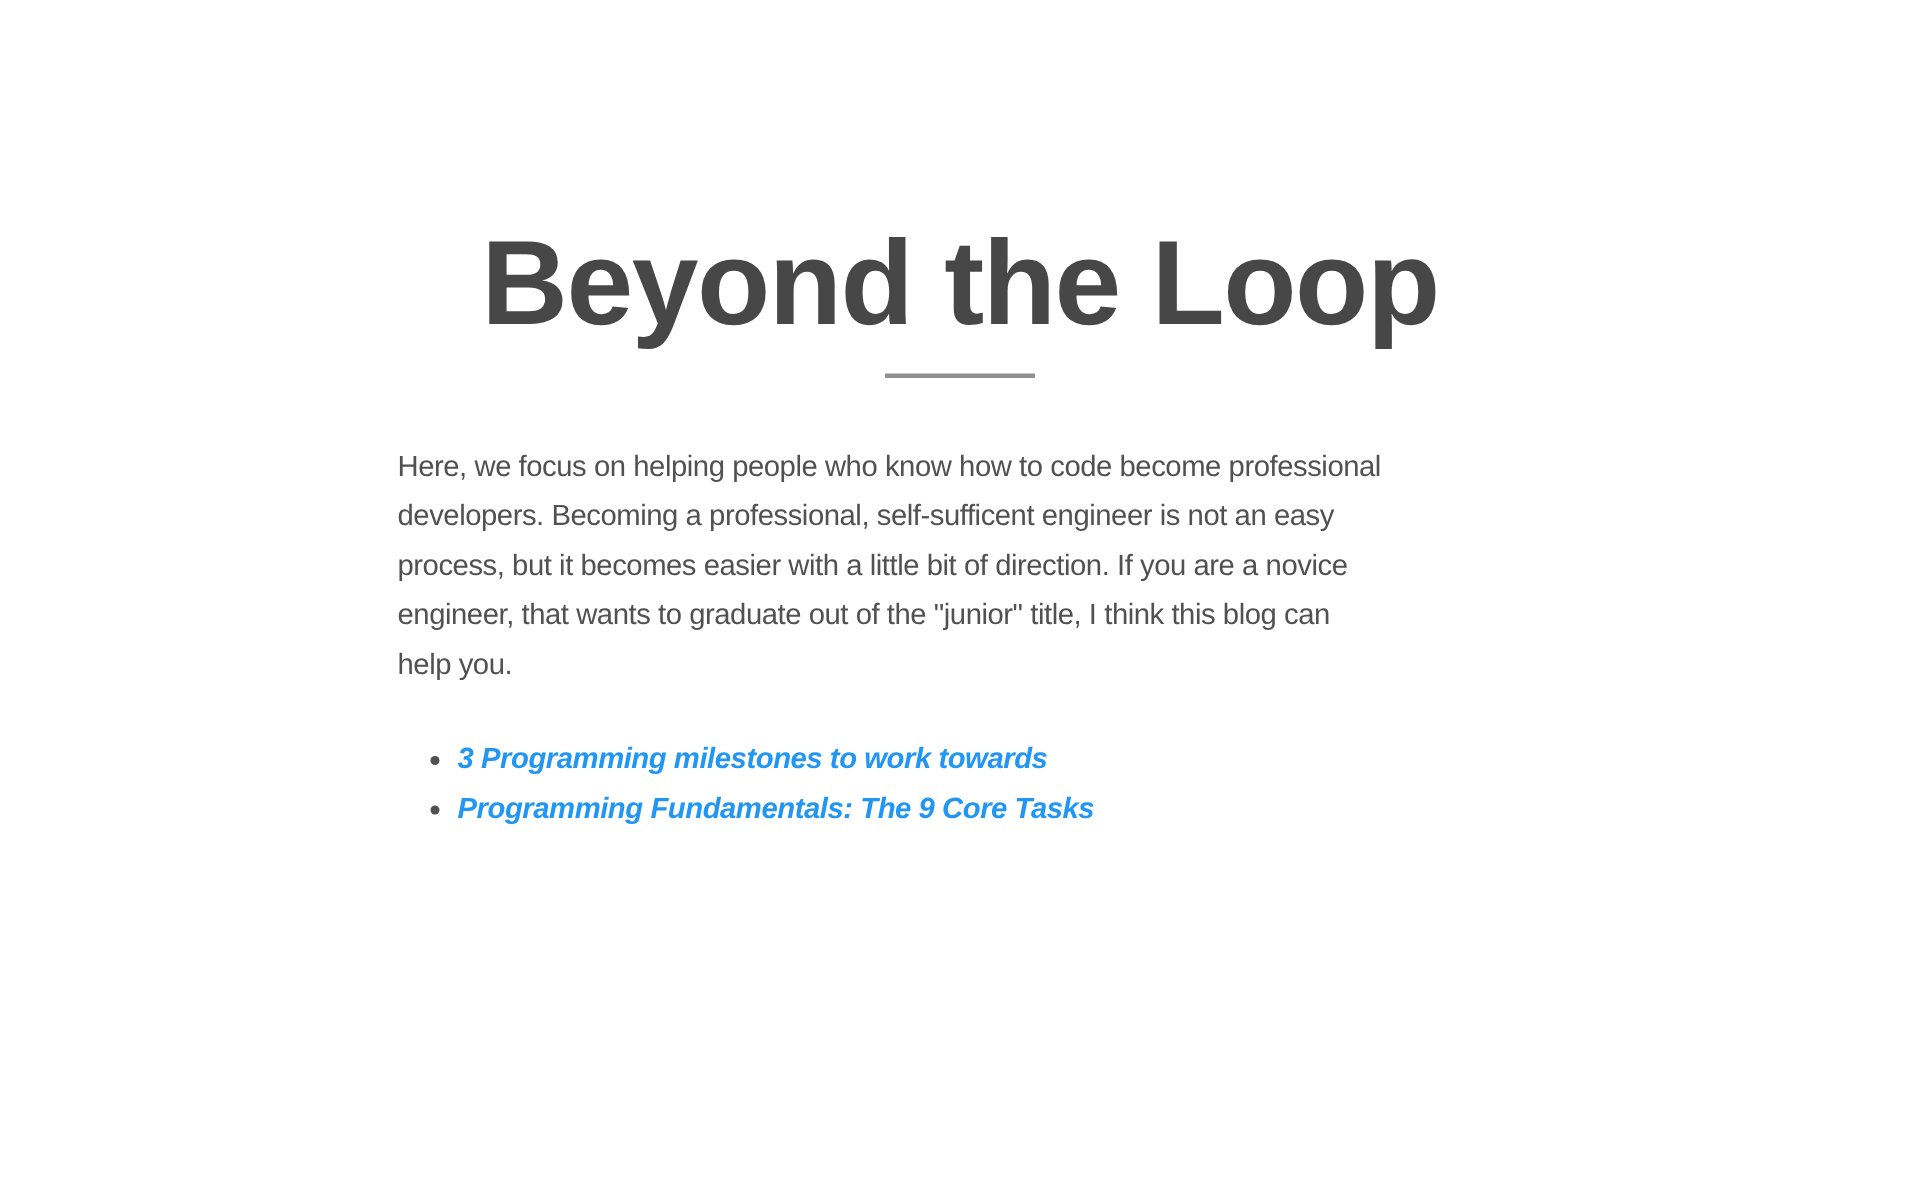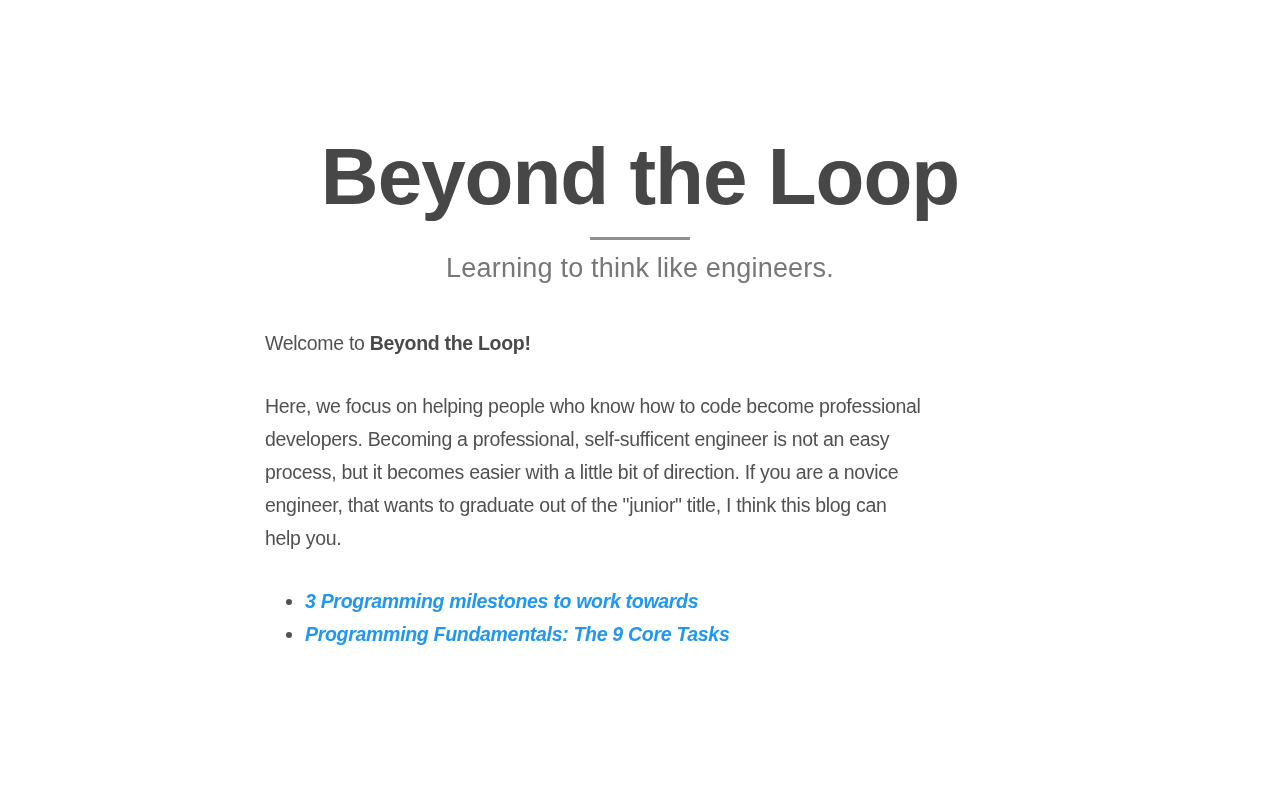--- a/index.html
+++ b/index.html
@@ -18,21 +18,21 @@
     overflow: hidden;
     background: var(--bg);
     font-family: "Liberation Sans", "DejaVu Sans", sans-serif;
     color: var(--text);
   }
   .site-header {
     padding-top: 129px;
     text-align: center;
   }
   .site-title {
-    margin: 4px;
+    margin: 16px;
     font-size: 80px;
     line-height: 88px;
     font-weight: 700;
     color: var(--heading);
     letter-spacing: -1px;
   }
   .title-divider {
     width: 100px;
     height: 3px;
     background: var(--divider);
@@ -80,25 +80,23 @@
     font-weight: 700;
     font-style: italic;
   }
 </style>
 </head>
 <body>
 
 <header class="site-header">
   <h1 class="site-title">Beyond the Loop</h1>
   <div class="title-divider"></div>
-  <p class="site-tagline">Learning to think like engineers.</p>
 </header>
 
 <main class="intro-content">
-  <p><span>Welcome to </span><strong>Beyond the Loop!</strong></p>
   <p>Here, we focus on helping people who know how to code become professional
 developers. Becoming a professional, self-sufficent engineer is not an easy
 process, but it becomes easier with a little bit of direction. If you are a novice
 engineer, that wants to graduate out of the "junior" title, I think this blog can
 help you.</p>
   <ul class="post-list">
     <li><a href="#">3 Programming milestones to work towards</a></li>
     <li><a href="#">Programming Fundamentals: The 9 Core Tasks</a></li>
   </ul>
 </main>

